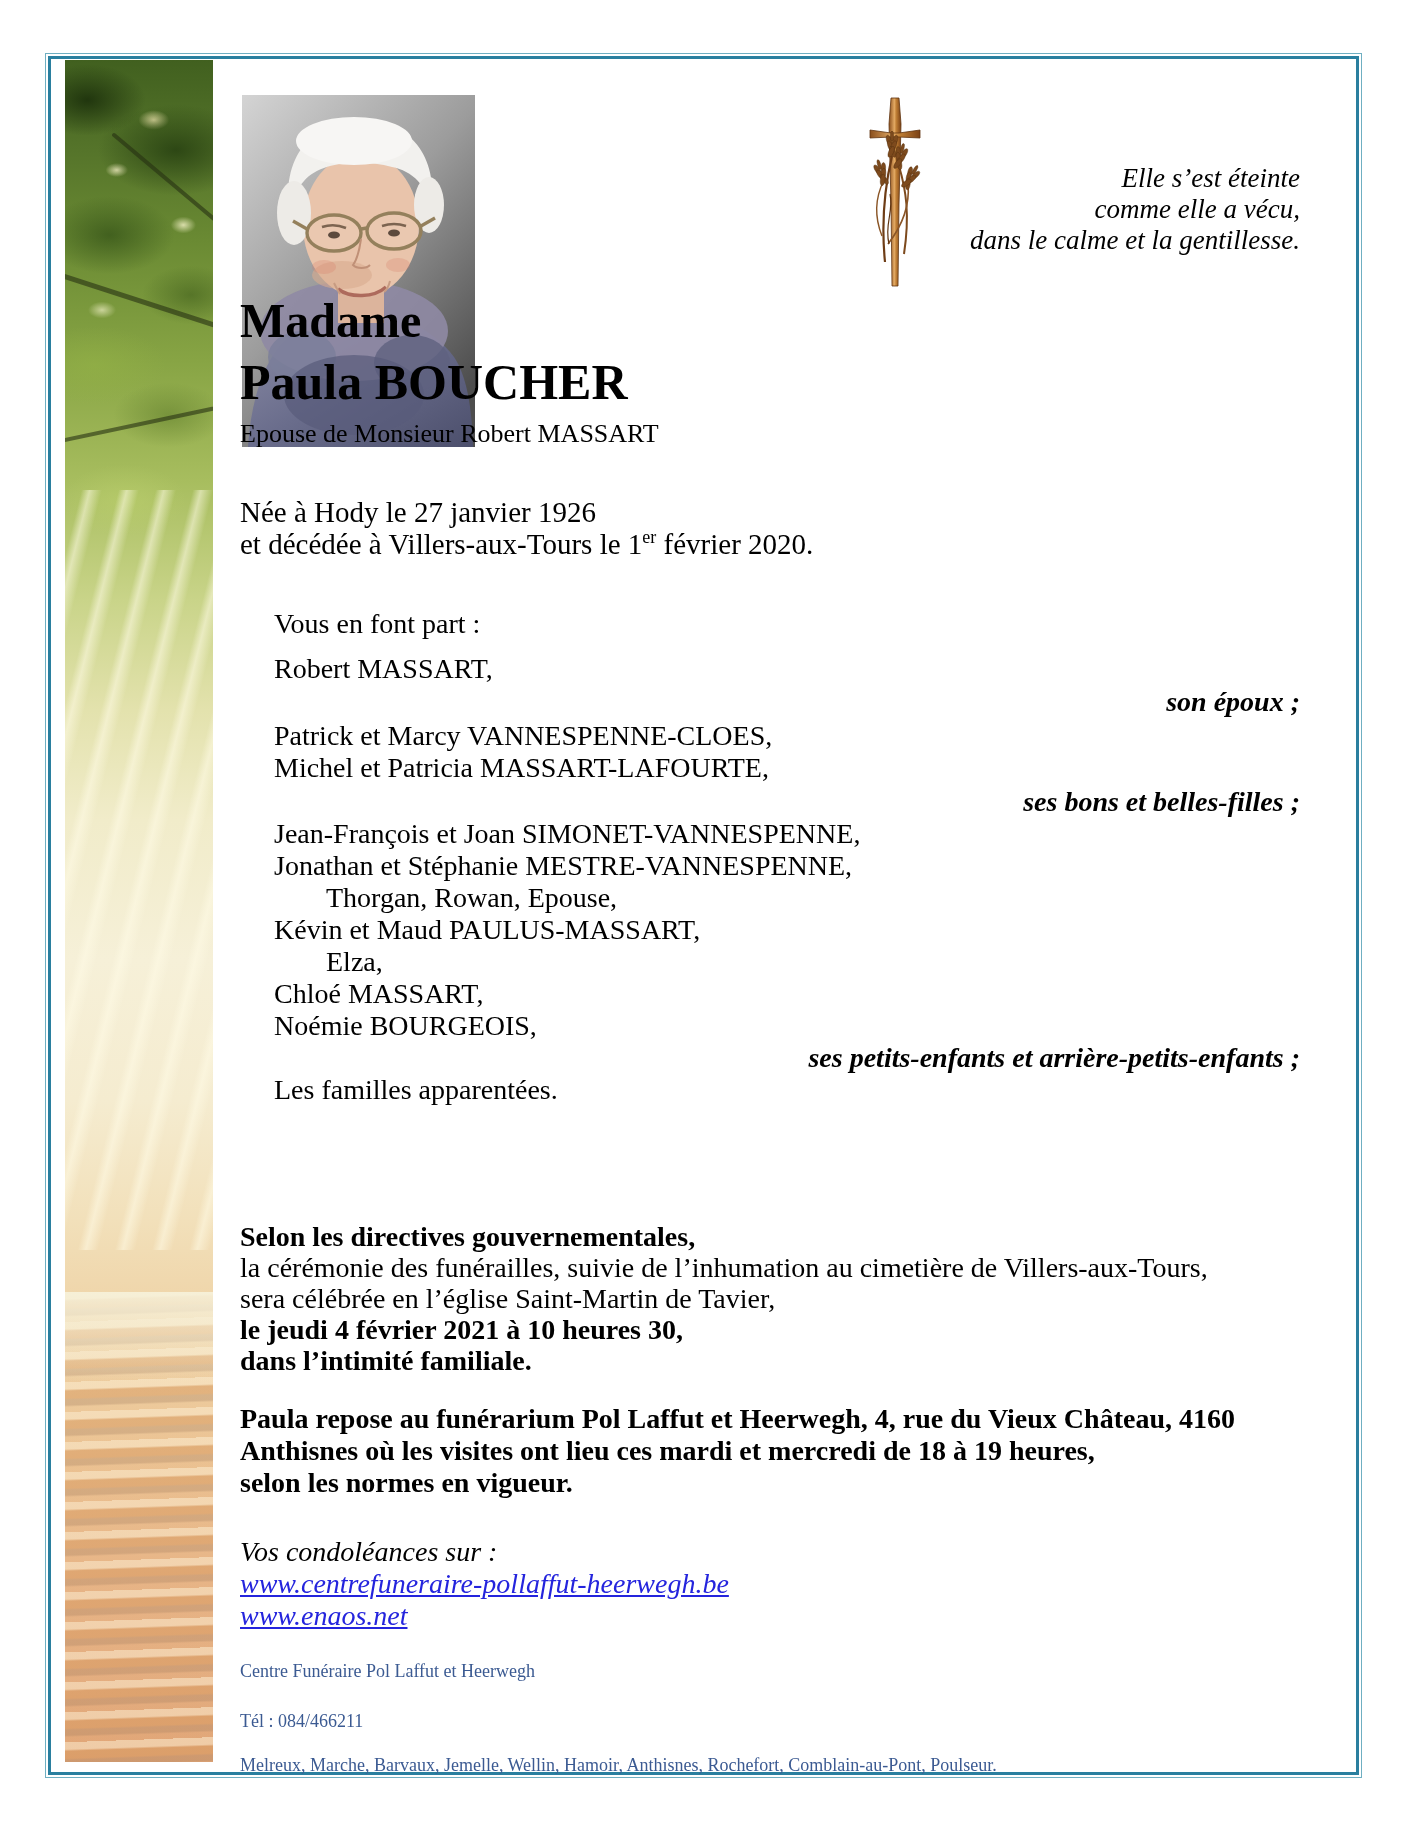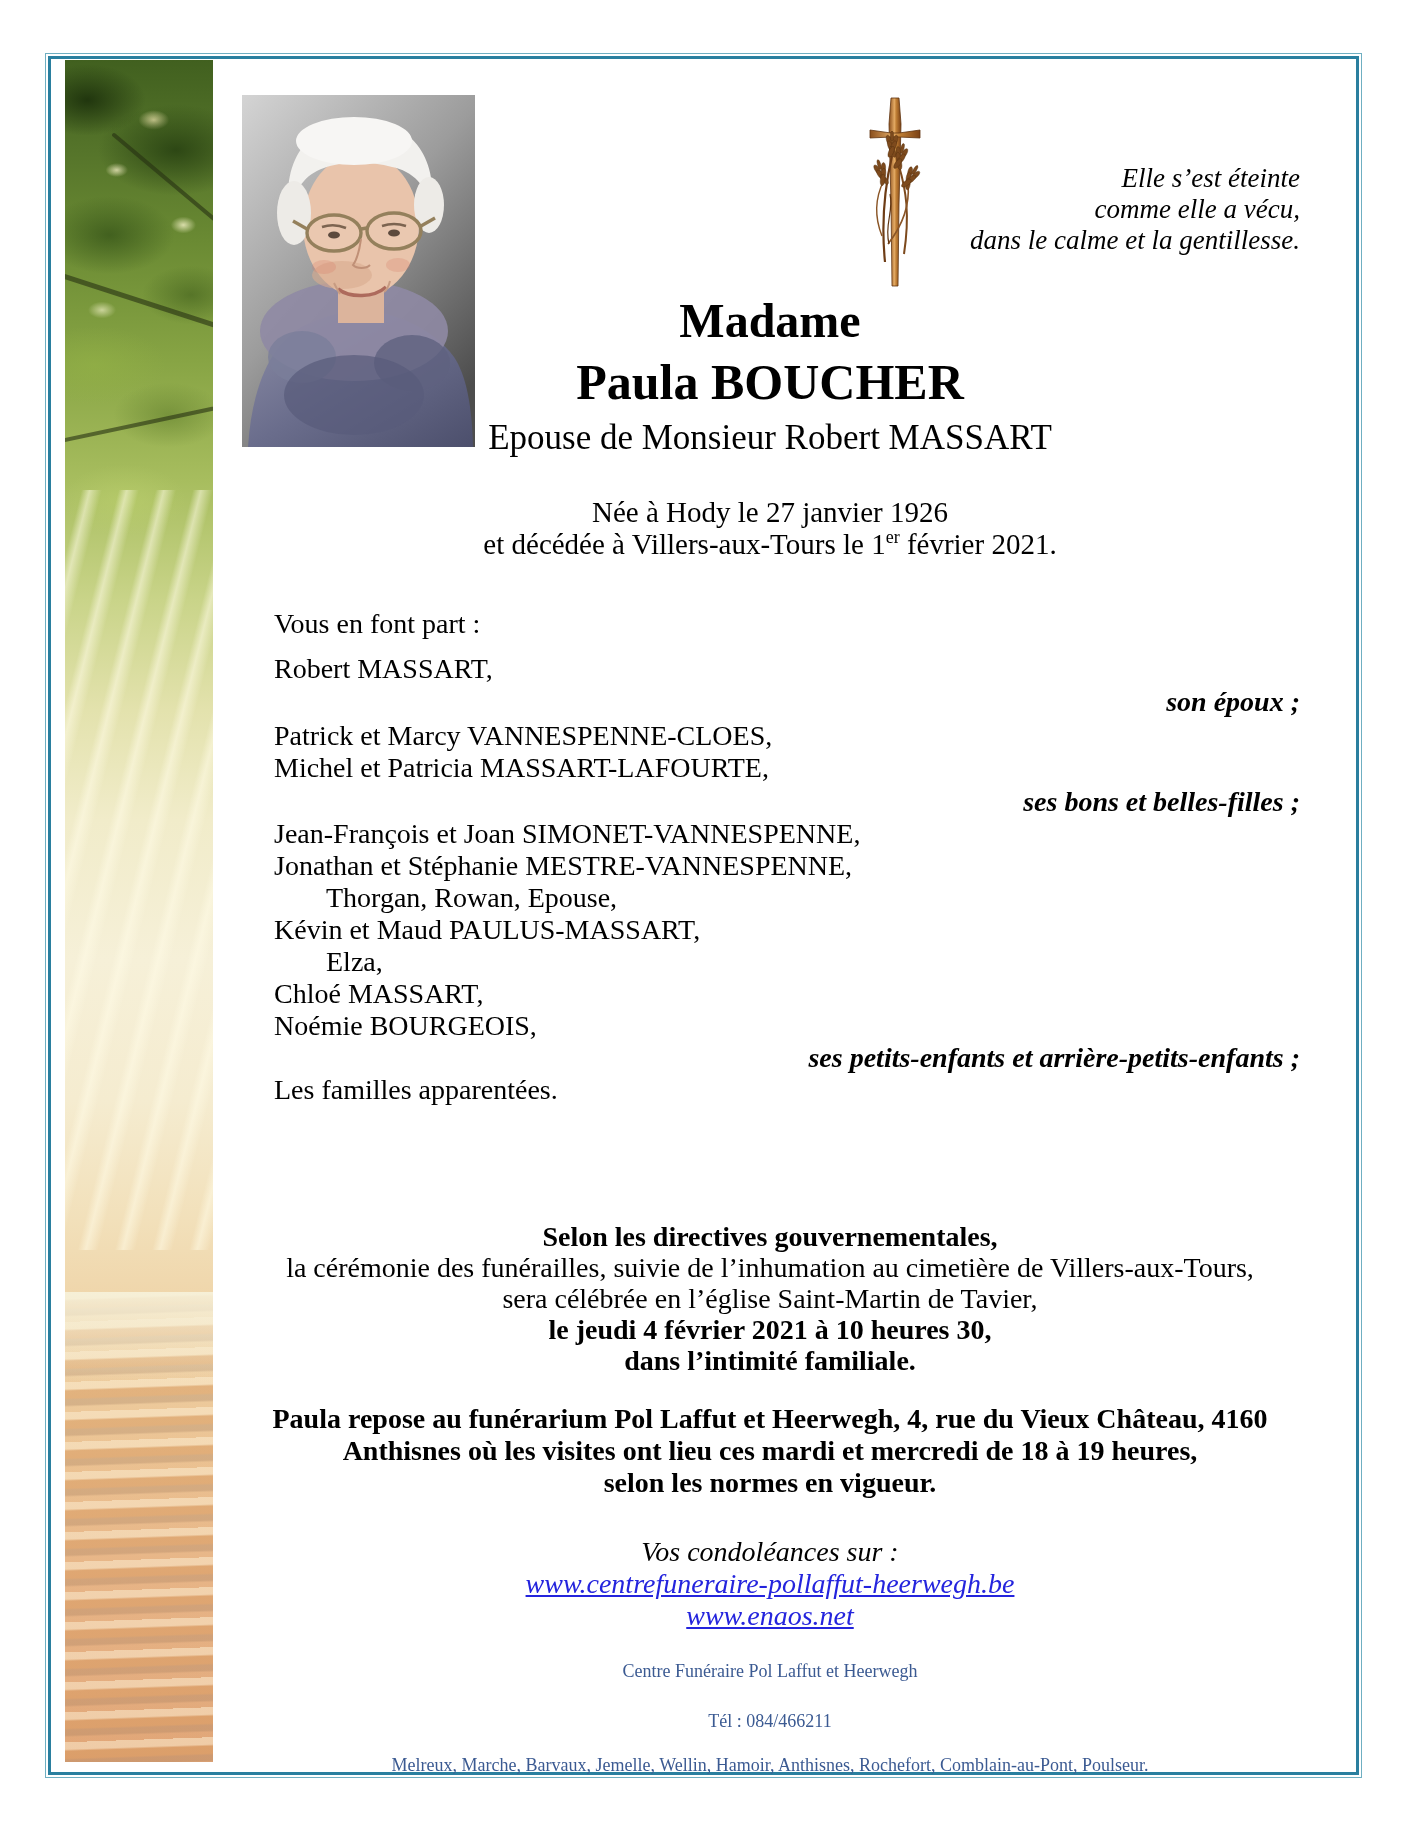--- a/index.html
+++ b/index.html
@@ -46,30 +46,30 @@
         rgba(173,138,108,.35) 18px, rgba(173,138,108,.35) 23px,
         rgba(252,238,210,.05) 25px, rgba(252,238,210,.05) 30px);}
   
   .photo{position:absolute;left:242px;top:95px;width:233px;height:352px;}
   .photo svg{display:block;width:100%;height:100%;}
   .cross{position:absolute;left:864px;top:94px;width:62px;height:196px;}
   .cross svg{display:block;width:100%;height:100%;}
   
   .line{position:absolute;white-space:nowrap;font-size:28px;line-height:1.05;}
   .wide{left:240px;width:1060px;}
-  .center{text-align:center;}
+  .center{}
   .right{text-align:right;}
   .bold{font-weight:bold;}
   .italic{font-style:italic;}
   .name-col{left:249px;margin-left:25px;}
   .indent{left:326px;}
   .intro{font-size:27px;font-style:italic;}
   .h-title{font-size:48px;font-weight:bold;}
   .h-name{font-size:50px;font-weight:bold;}
-  .h-spouse{font-size:35px;}
+  .h-spouse{font-size:26px;}
   .h-birth{font-size:29px;}
   sup{font-size:0.62em;vertical-align:super;line-height:0;}
   .thanks{position:absolute;left:214px;top:1130px;width:1078px;font-size:28px;
           line-height:33px;white-space:normal;}
   .footer-line{font-size:18px;color:var(--footer-blue,#3b5a92);}
   a.weblink{color:var(--link-blue,#2424dd);font-style:italic;text-decoration:underline;cursor:pointer;}
 </style>
 </head>
 <body>
 
@@ -171,21 +171,21 @@
   </div>
 
   <div class="line wide right intro" style="top:164px">Elle s’est éteinte</div>
   <div class="line wide right intro" style="top:195px">comme elle a vécu,</div>
   <div class="line wide right intro" style="top:226px">dans le calme et la gentillesse.</div>
 
   <div class="line wide center h-title" style="top:296px">Madame</div>
   <div class="line wide center h-name" style="top:356px">Paula BOUCHER</div>
   <div class="line wide center h-spouse" style="top:420px">Epouse de Monsieur Robert MASSART</div>
   <div class="line wide center h-birth" style="top:497px">Née à Hody le 27 janvier 1926</div>
-  <div class="line wide center h-birth" style="top:529px"><span>et décédée à Villers-aux-Tours le 1</span><sup>er</sup><span> février 2021.</span></div>
+  <div class="line wide center h-birth" style="top:529px"><span>et décédée à Villers-aux-Tours le 1</span><sup>er</sup><span> février 2020.</span></div>
 
   <div class="line name-col" style="top:609px">Vous en font part :</div>
   <div class="line name-col" style="top:654px">Robert MASSART,</div>
   <div class="line wide right bold italic" style="top:687px">son époux ;</div>
   <div class="line name-col" style="top:721px">Patrick et Marcy VANNESPENNE-CLOES,</div>
   <div class="line name-col" style="top:753px">Michel et Patricia MASSART-LAFOURTE,</div>
   <div class="line wide right bold italic" style="top:787px">ses bons et belles-filles ;</div>
   <div class="line name-col" style="top:819px">Jean-François et Joan SIMONET-VANNESPENNE,</div>
   <div class="line name-col" style="top:851px">Jonathan et Stéphanie MESTRE-VANNESPENNE,</div>
   <div class="line indent" style="top:883px">Thorgan, Rowan, Epouse,</div>

